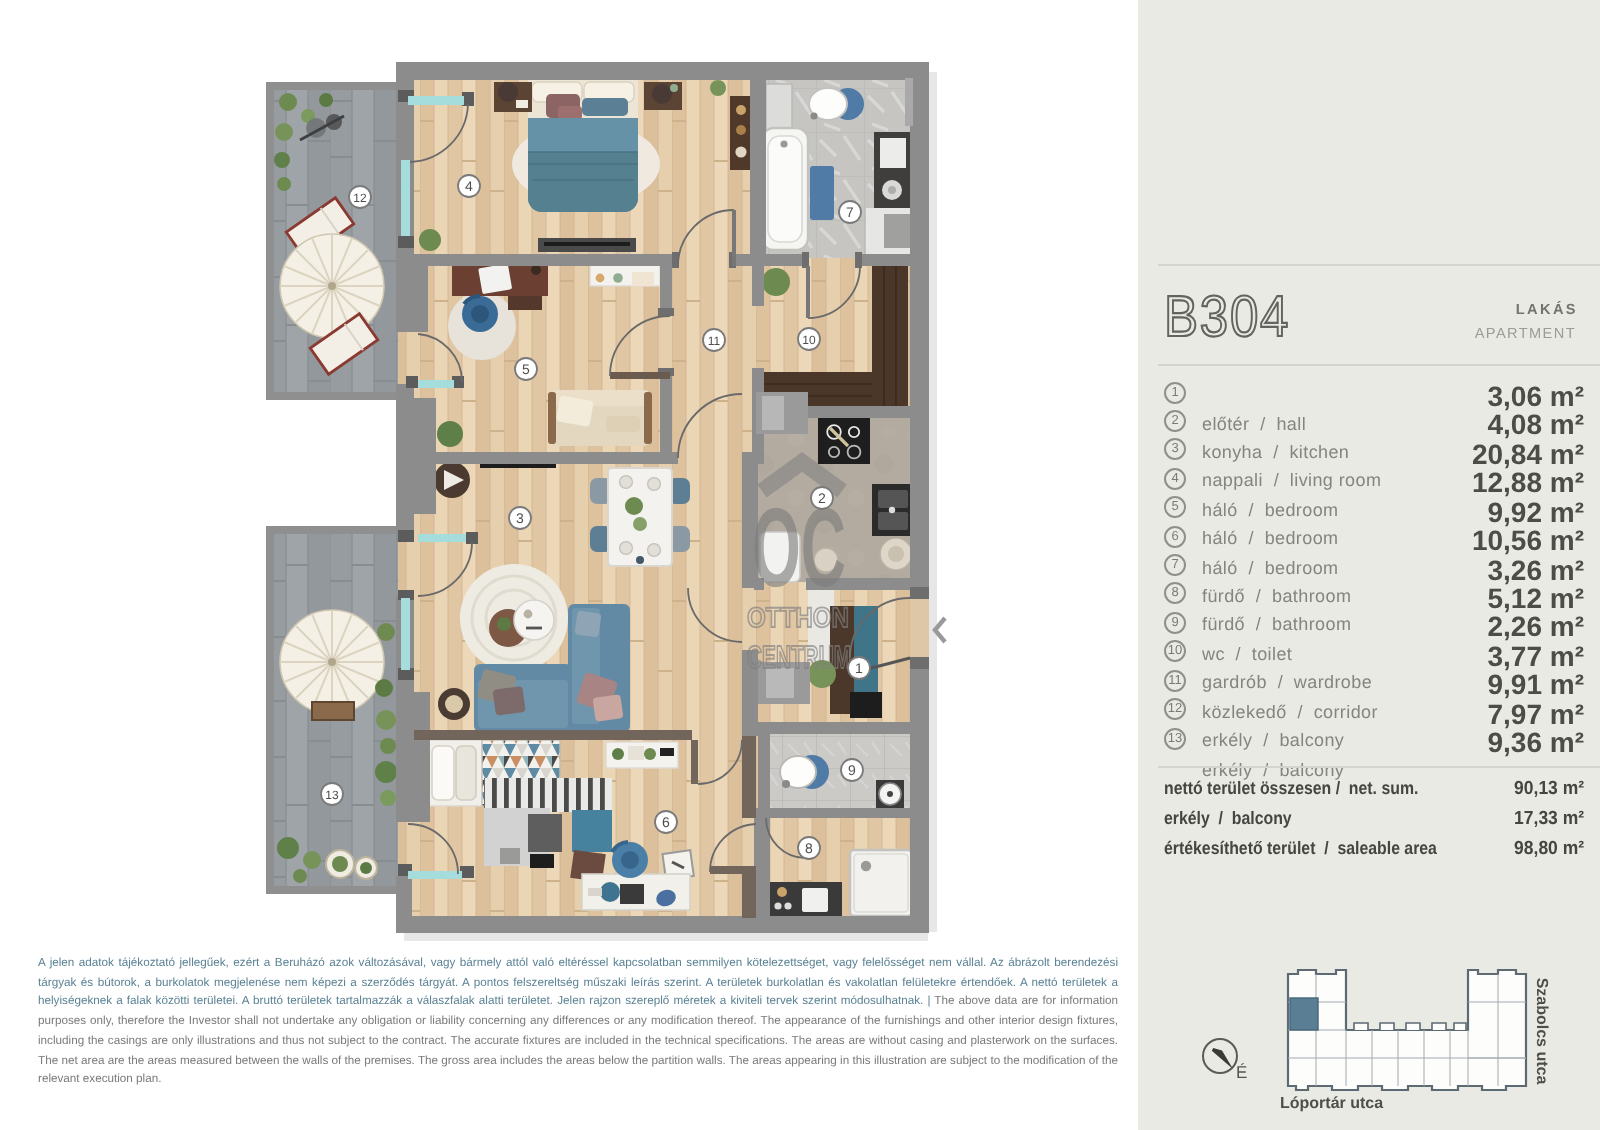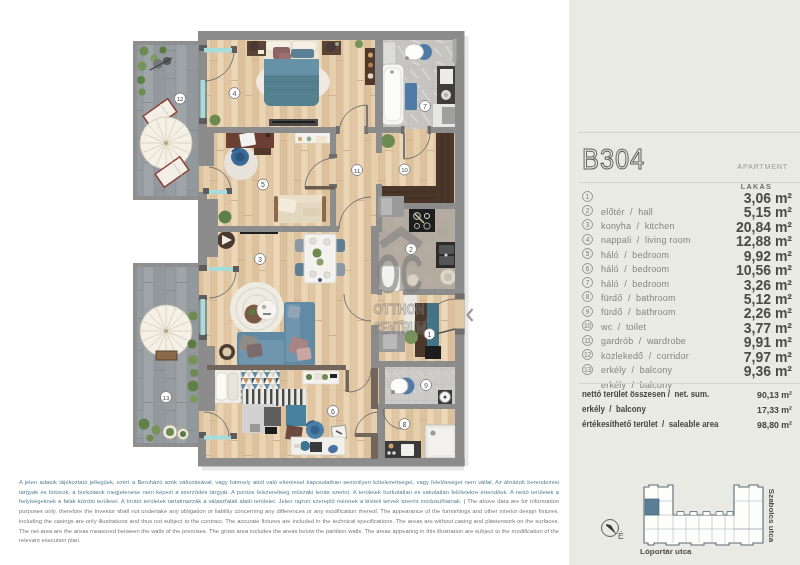--- a/index.html
+++ b/index.html
@@ -2,21 +2,21 @@
 <html><head>
 <meta charset="utf-8">
 <style>
   html,body{margin:0;padding:0;}
   body{width:800px;height:565px;overflow:hidden;background:#ffffff;
        font-family:"Liberation Sans", sans-serif;}
   #page{position:relative;width:800px;height:565px;background:#fff;}
   #panel{position:absolute;left:569px;top:0;width:251px;height:565px;background:#e9eae4;}
   .hr{position:absolute;left:10px;right:20px;border-top:1px solid #d3d4cd;}
   #b304{position:absolute;left:13px;top:142.5px;font-size:29px;color:#e9eae4;-webkit-text-stroke:1.1px #63645f;letter-spacing:1px;transform:scaleX(0.88);transform-origin:left top;}
-  #lakas{position:absolute;right:48px;top:150px;font-size:7.3px;font-weight:bold;letter-spacing:1.2px;color:#73746e;margin-top:32px;}
+  #lakas{position:absolute;right:31px;top:150px;font-size:7.3px;font-weight:bold;letter-spacing:1.2px;color:#73746e;}
   #apartment{position:absolute;right:32px;top:161.5px;font-size:7.3px;letter-spacing:0.7px;color:#9b9c96;}
   .row{position:absolute;left:13px;right:28px;height:14.4px;}
   .num{position:absolute;left:0;top:1px;width:9px;height:9px;border:1px solid #8f908a;border-radius:50%;
        font-size:6.5px;color:#7a7b75;text-align:center;line-height:9px;}
   .nm{position:absolute;left:19px;top:17px;font-size:9px;color:#84857f;letter-spacing:0.2px;white-space:nowrap;}
   .ar{position:absolute;right:0;top:0.5px;font-size:14px;font-weight:bold;color:#4c4d48;}
   .trow{position:absolute;left:13px;right:28px;}
   .tl{position:absolute;left:0;top:0;font-size:9px;font-weight:bold;color:#454641;letter-spacing:0;white-space:nowrap;transform:scaleX(0.88);transform-origin:left top;}
   .tv{position:absolute;right:0;top:0;font-size:9.5px;font-weight:bold;color:#454641;transform:scaleX(0.92);transform-origin:right top;}
   #szabolcs{position:absolute;left:759px;top:515px;font-size:8px;font-weight:bold;color:#4e4f4a;
@@ -731,21 +731,21 @@
 
     <div class="row" style="top:189.5px;">
           <span class="num">1</span>
           <span class="nm">előtér&nbsp; /&nbsp; hall</span>
           <span class="ar">3,06 m²</span>
         </div>
 
     <div class="row" style="top:203.9px;">
           <span class="num">2</span>
           <span class="nm">konyha&nbsp; /&nbsp; kitchen</span>
-          <span class="ar">5,15 m²</span>
+          <span class="ar">4,08 m²</span>
         </div>
 
     <div class="row" style="top:218.3px;">
           <span class="num">3</span>
           <span class="nm">nappali&nbsp; /&nbsp; living room</span>
           <span class="ar">20,84 m²</span>
         </div>
 
     <div class="row" style="top:232.8px;">
           <span class="num">4</span>

